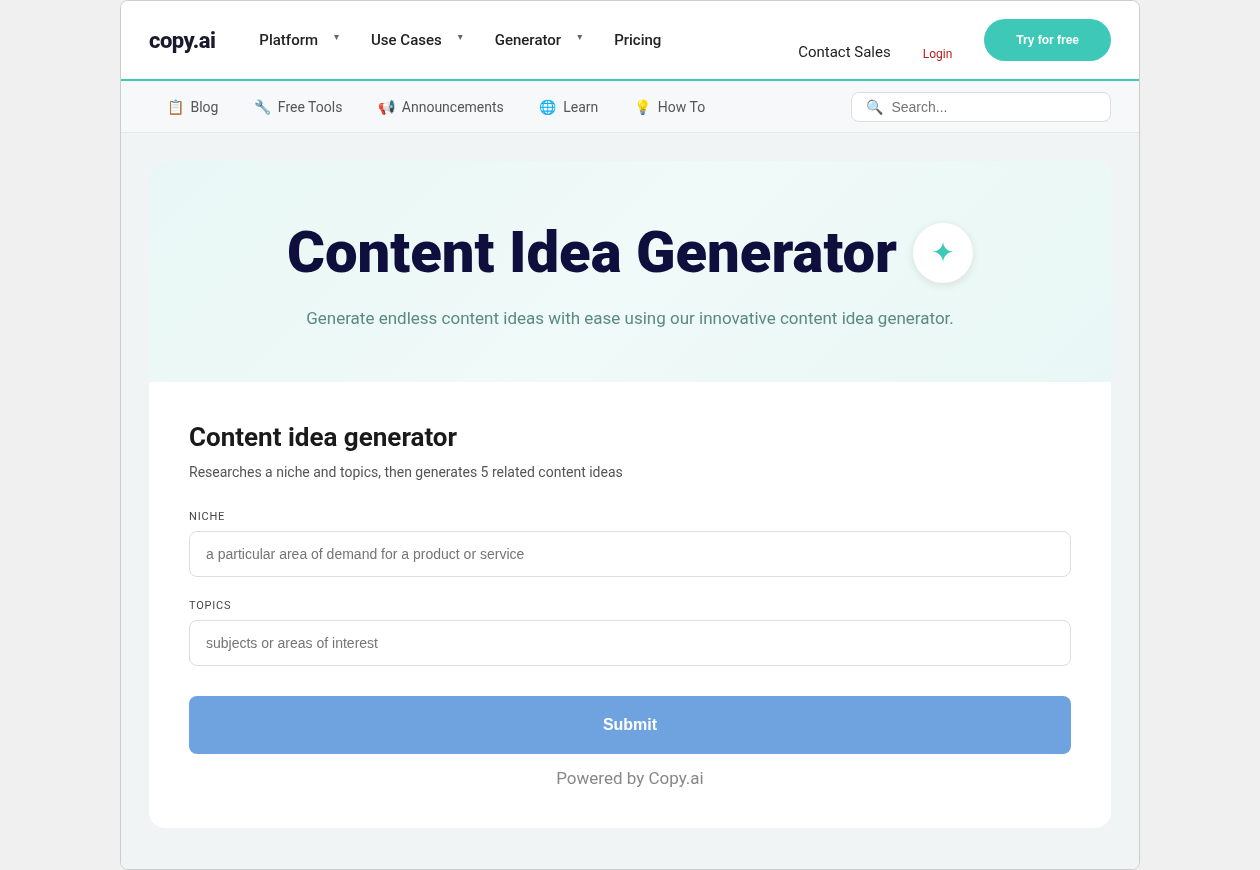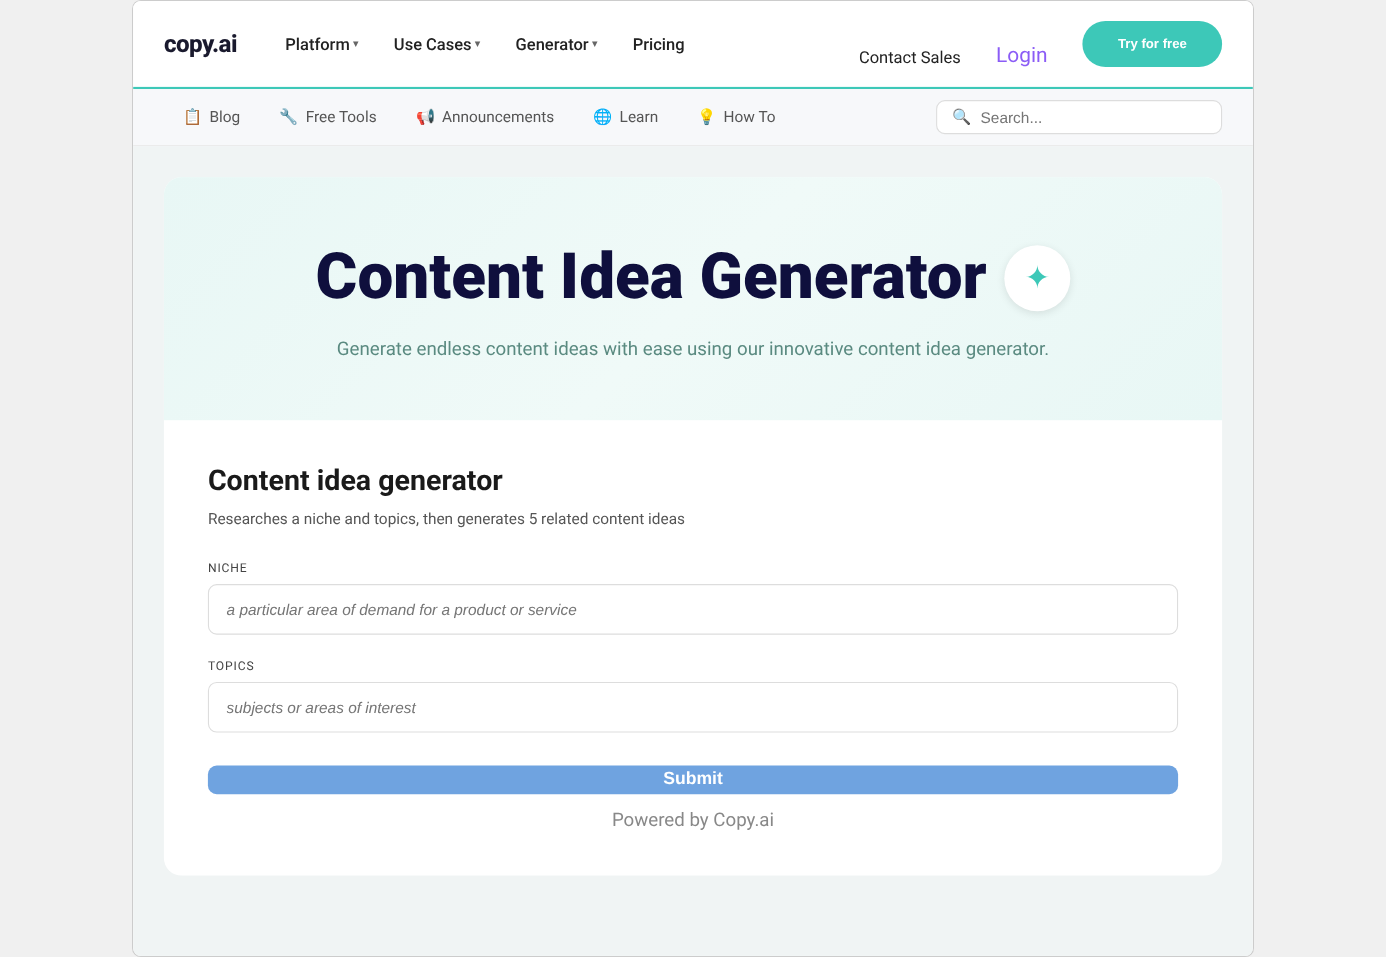--- a/index.html
+++ b/index.html
@@ -8,27 +8,27 @@
 
     
     .navbar {
       display: flex; align-items: center; justify-content: space-between;
       padding: 0 28px; height: 80px; background: #fff;
       border-bottom: 2px solid #3dc8b8;
     }
     .nav-left { display: flex; align-items: center; gap: 8px; }
     .logo { font-size: 22px; font-weight: 800; color: #1a1a2e; margin-right: 24px; letter-spacing: -0.5px; }
     .nav-item {
-      display: flex; align-items: center; gap: 3px; padding: 8px 12px;
+      display: flex; align-items: flex-start; gap: 16px; padding: 8px 12px;
       font-size: 15px; font-weight: 500; color: #222; cursor: pointer;
     }
     .chevron { font-size: 10px; color: #666; }
     .nav-right { display: flex; align-items: flex-end; gap: 32px; }
     .contact-sales { font-size: 15px; color: #222; cursor: pointer; }
-    .login { font-size: 19px; color: #8b5cf6; cursor: pointer; }
+    .login { font-size: 12px; color: #b91c1c; cursor: pointer; }
     .try-btn {
       background: #3dc8b8; color: #fff; border: none; border-radius: 50px;
       padding: 14px 32px; font-size: 12px; font-weight: 700; cursor: pointer;
     }
 
     
     .subnav {
       display: flex; align-items: center; background: #f7f8fa;
       padding: 0 28px; height: 52px; gap: 0;
       border-bottom: 1px solid #e8e8e8;
@@ -86,24 +86,24 @@
     .form-section { padding: 40px 40px 0 40px; }
     .form-title { font-size: 26px; font-weight: 700; color: #1a1a1a; margin-bottom: 6px; }
     .form-desc { font-size: 14px; color: #555; margin-bottom: 30px; margin-top: 12px; }
     .field-group { margin-bottom: 22px; }
     .field-label {
       font-size: 11px; font-weight: 400; color: #444; letter-spacing: 0.8px;
       text-transform: uppercase; margin-bottom: 8px; display: block;
     }
     .field-input {
       width: 100%; padding: 14px 16px; border: 1px solid #ddd; border-radius: 8px;
-      font-size: 14px; color: #aaa; outline: none; background: #fff; font-style: italic;
+      font-size: 14px; color: #aaa; outline: none; background: #fff;
     }
     .submit-btn {
-      width: 100%; padding: 4px; background: #6fa3e0; color: #fff;
+      width: 100%; padding: 20px; background: #6fa3e0; color: #fff;
       border: none; border-radius: 8px; font-size: 16px; font-weight: 600;
       cursor: pointer; margin-top: 8px;
     }
     .powered-by {
       text-align: center; margin-top: 14px; font-size: 17px; color: #888;
     }
   </style>
 </head>
 <body>
 

